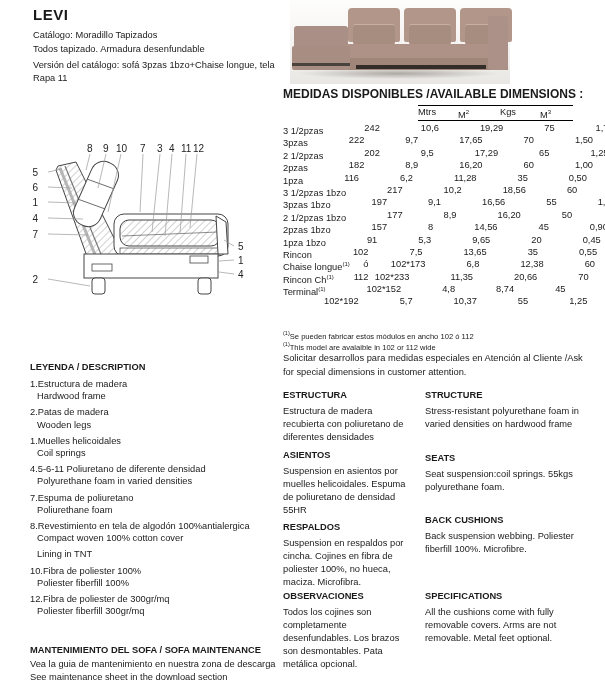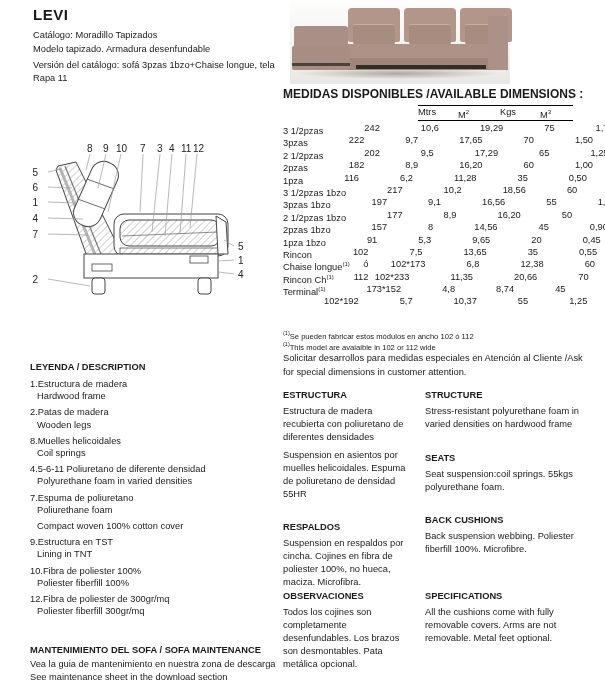--- a/index.html
+++ b/index.html
@@ -66,21 +66,21 @@
   #diagram{left:20px;top:136px;}
   #diagram text{font-family:"Liberation Sans",sans-serif;font-size:10px;fill:#222;}
 </style>
 </head>
 <body>
 
 <div id="page">
 
   <div id="title" class="abs">LEVI</div>
   <div class="abs cat-line" style="top:29px;">Catálogo: Moradillo Tapizados</div>
-  <div class="abs cat-line" style="top:43px;">Modelo tapizado. Armadura  desenfundable</div>
+  <div class="abs cat-line" style="top:43px;">Todos tapizado. Armadura  desenfundable</div>
   <div class="abs cat-line" style="top:59px;">Versión del catálogo: sofá 3pzas 1bzo+Chaise longue, tela Rapa 11</div>
 
   <div id="photo" class="abs">
     <div class="bg"></div>
     <div class="shadow"></div>
     <div class="chaise-arm"></div>
     <div class="bcushion" style="left:58px;"></div>
     <div class="bcushion" style="left:114px;"></div>
     <div class="bcushion" style="left:170px;"></div>
     <div class="pillow" style="left:63px;"></div>
@@ -278,21 +278,21 @@
       <div class="trow">
       <span class="c-label"><span>Rincon Ch</span><sup>(1)</sup></span>
       <span class="c-size">102*233</span>
       <span class="c-n c-mtrs">11,35</span>
       <span class="c-n c-m2">20,66</span>
       <span class="c-n c-kgs">70</span>
       <span class="c-n c-m3">1,50</span>
     </div>
       <div class="trow">
       <span class="c-label"><span>Terminal</span><sup>(1)</sup></span>
-      <span class="c-size">173*152</span>
+      <span class="c-size">102*152</span>
       <span class="c-n c-mtrs">4,8</span>
       <span class="c-n c-m2">8,74</span>
       <span class="c-n c-kgs">45</span>
       <span class="c-n c-m3">1,00</span>
     </div>
       <div class="trow">
       <span class="c-label"><span></span><sup></sup></span>
       <span class="c-size">102*192</span>
       <span class="c-n c-mtrs">5,7</span>
       <span class="c-n c-m2">10,37</span>
@@ -309,20 +309,21 @@
     <sup>(1)</sup><span>This model are avalaible in 102 or 112 wide</span>
   </div>
 
   <div id="special-note" class="abs">Solicitar desarrollos para medidas especiales en Atención al Cliente /Ask for special dimensions in customer attention.</div>
 
   <div class="abs spec es" style="left:283px;top:389px;">
     <div class="sec-title">ESTRUCTURA</div>
     <div>Estructura de madera recubierta con poliuretano de diferentes densidades</div>
   </div>
   <div class="abs spec es" style="left:283px;top:449px;">
+    <div class="sec-title">ASIENTOS</div>
     <div>Suspension en asientos por muelles helicoidales. Espuma de poliuretano de densidad 55HR</div>
   </div>
   <div class="abs spec es" style="left:283px;top:521px;">
     <div class="sec-title">RESPALDOS</div>
     <div>Suspension en respaldos por cincha. Cojines en fibra de poliester 100%, no hueca, maciza. Microfibra.</div>
   </div>
   <div class="abs spec es" style="left:283px;top:590px;">
     <div class="sec-title">OBSERVACIONES</div>
     <div>Todos los cojines son completamente desenfundables. Los brazos son desmontables. Pata metálica opcional.</div>
   </div>
@@ -350,36 +351,36 @@
 
     <div class="legend-item">
         <div class="es">1.Estructura de madera</div>
         <div class="en">Hardwood frame</div>
       </div>
         <div class="legend-item">
         <div class="es">2.Patas de madera</div>
         <div class="en">Wooden legs</div>
       </div>
         <div class="legend-item">
-        <div class="es">8.Muelles helicoidales</div>
+        <div class="es">1.Muelles helicoidales</div>
         <div class="en">Coil springs</div>
       </div>
         <div class="legend-item">
         <div class="es">4.5-6-11 Poliuretano de diferente densidad</div>
         <div class="en">Polyurethane foam in varied densities</div>
       </div>
         <div class="legend-item">
         <div class="es">7.Espuma de poliuretano</div>
         <div class="en">Poliurethane foam</div>
       </div>
         <div class="legend-item">
+        <div class="es">8.Revestimiento en tela de algodón 100%antialergica</div>
         <div class="en">Compact woven 100% cotton cover</div>
       </div>
         <div class="legend-item">
-        <div class="es">9.Estructura en TST</div>
         <div class="en">Lining in TNT</div>
       </div>
         <div class="legend-item">
         <div class="es">10.Fibra de poliester 100%</div>
         <div class="en">Poliester fiberfill 100%</div>
       </div>
         <div class="legend-item">
         <div class="es">12.Fibra de poliester de 300gr/mq</div>
         <div class="en">Poliester fiberfill 300gr/mq</div>
       </div>

